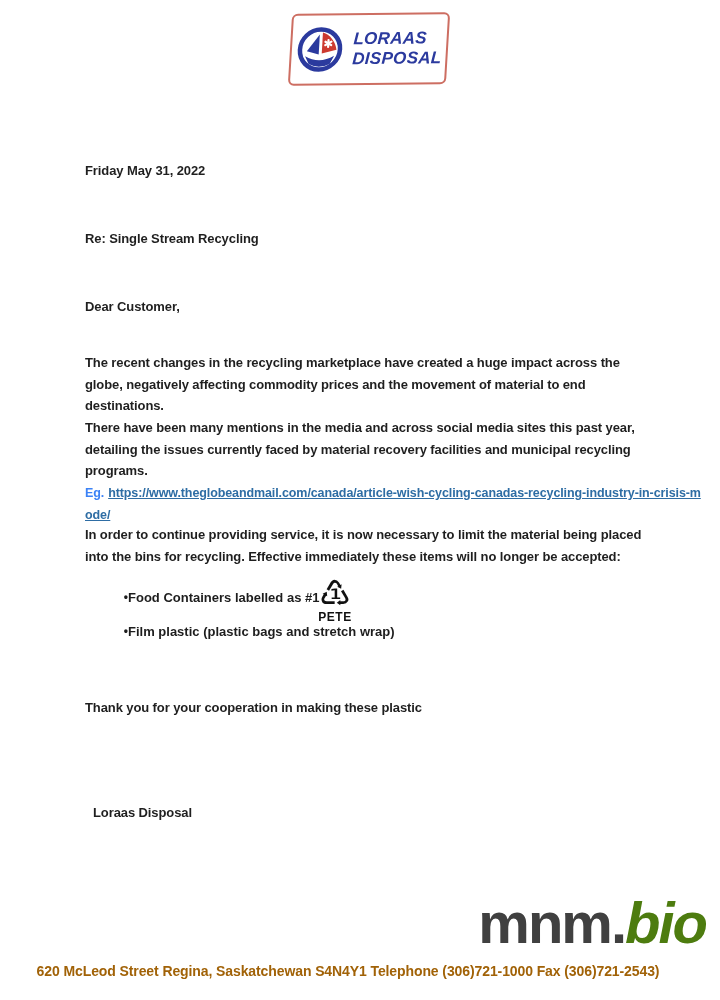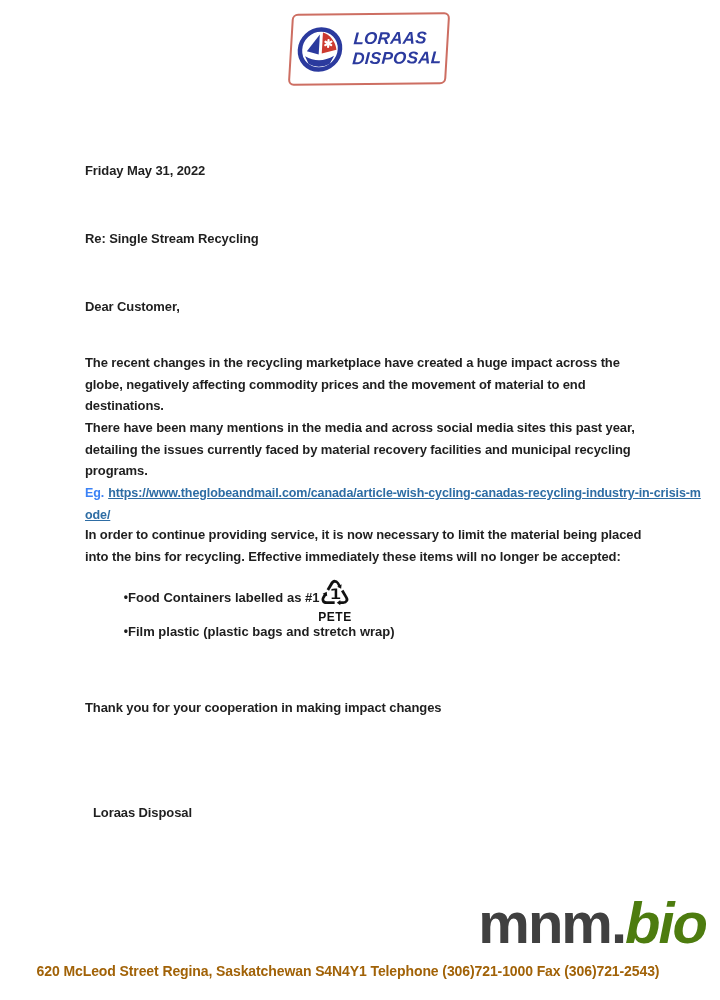--- a/index.html
+++ b/index.html
@@ -110,21 +110,21 @@
   <div class="recycle">
     <span class="glyph">♳</span>
     <span class="label">PETE</span>
   </div>
 
   <div class="bullet-row" style="top:624px;">
     <span class="dot"></span>
     <span>Film plastic (plastic bags and stretch wrap)</span>
   </div>
 
-  <div class="t" style="top:697px;">Thank you for your cooperation in making impact changes</div>
+  <div class="t" style="top:697px;">Thank you for your cooperation in making these plastic</div>
 
   <div class="t" style="top:802px;margin-left:8px;">Loraas Disposal</div>
 
   <div class="watermark">
     <span class="wm1">mnm.</span><span class="wm2">bio</span>
   </div>
 
   <div class="footer">620 McLeod Street Regina, Saskatchewan S4N4Y1 Telephone (306)721-1000 Fax (306)721-2543)</div>
 
 </div>

